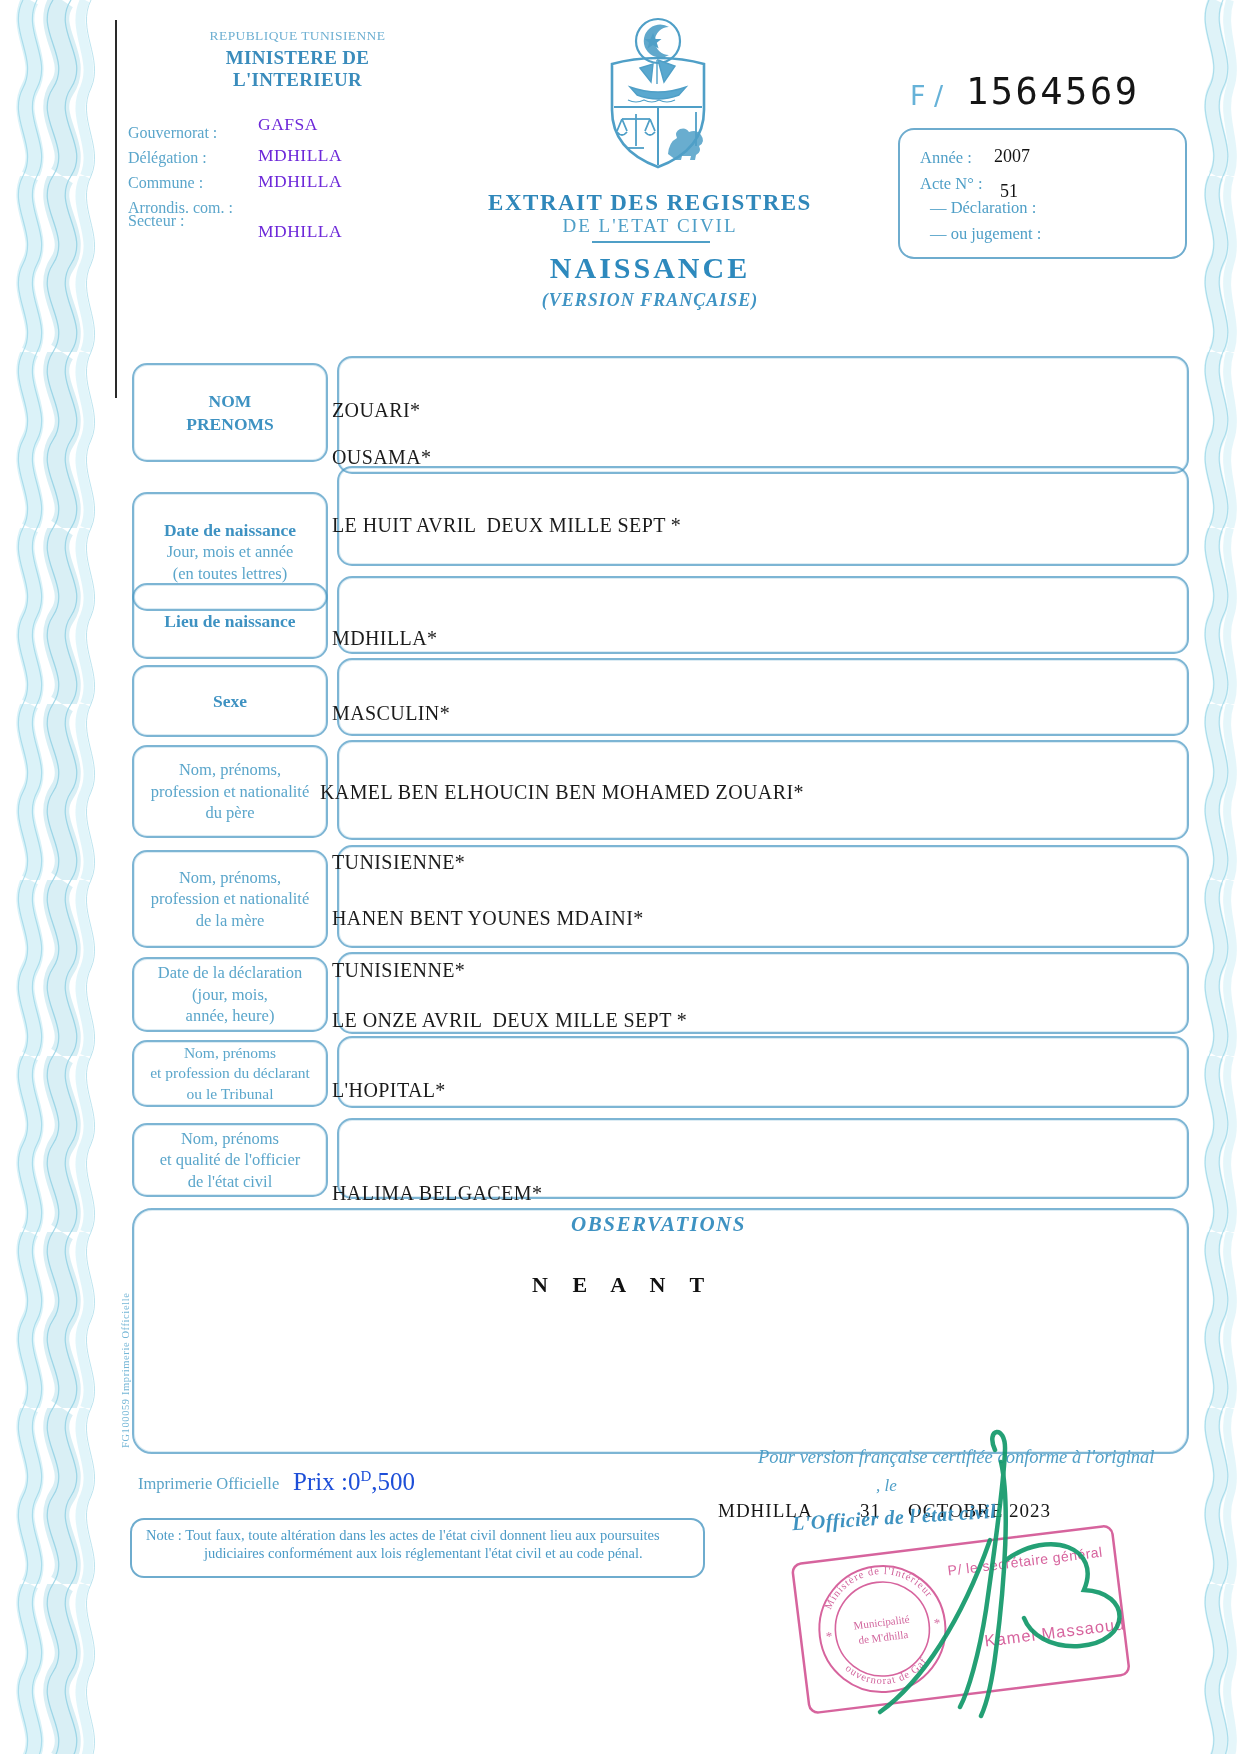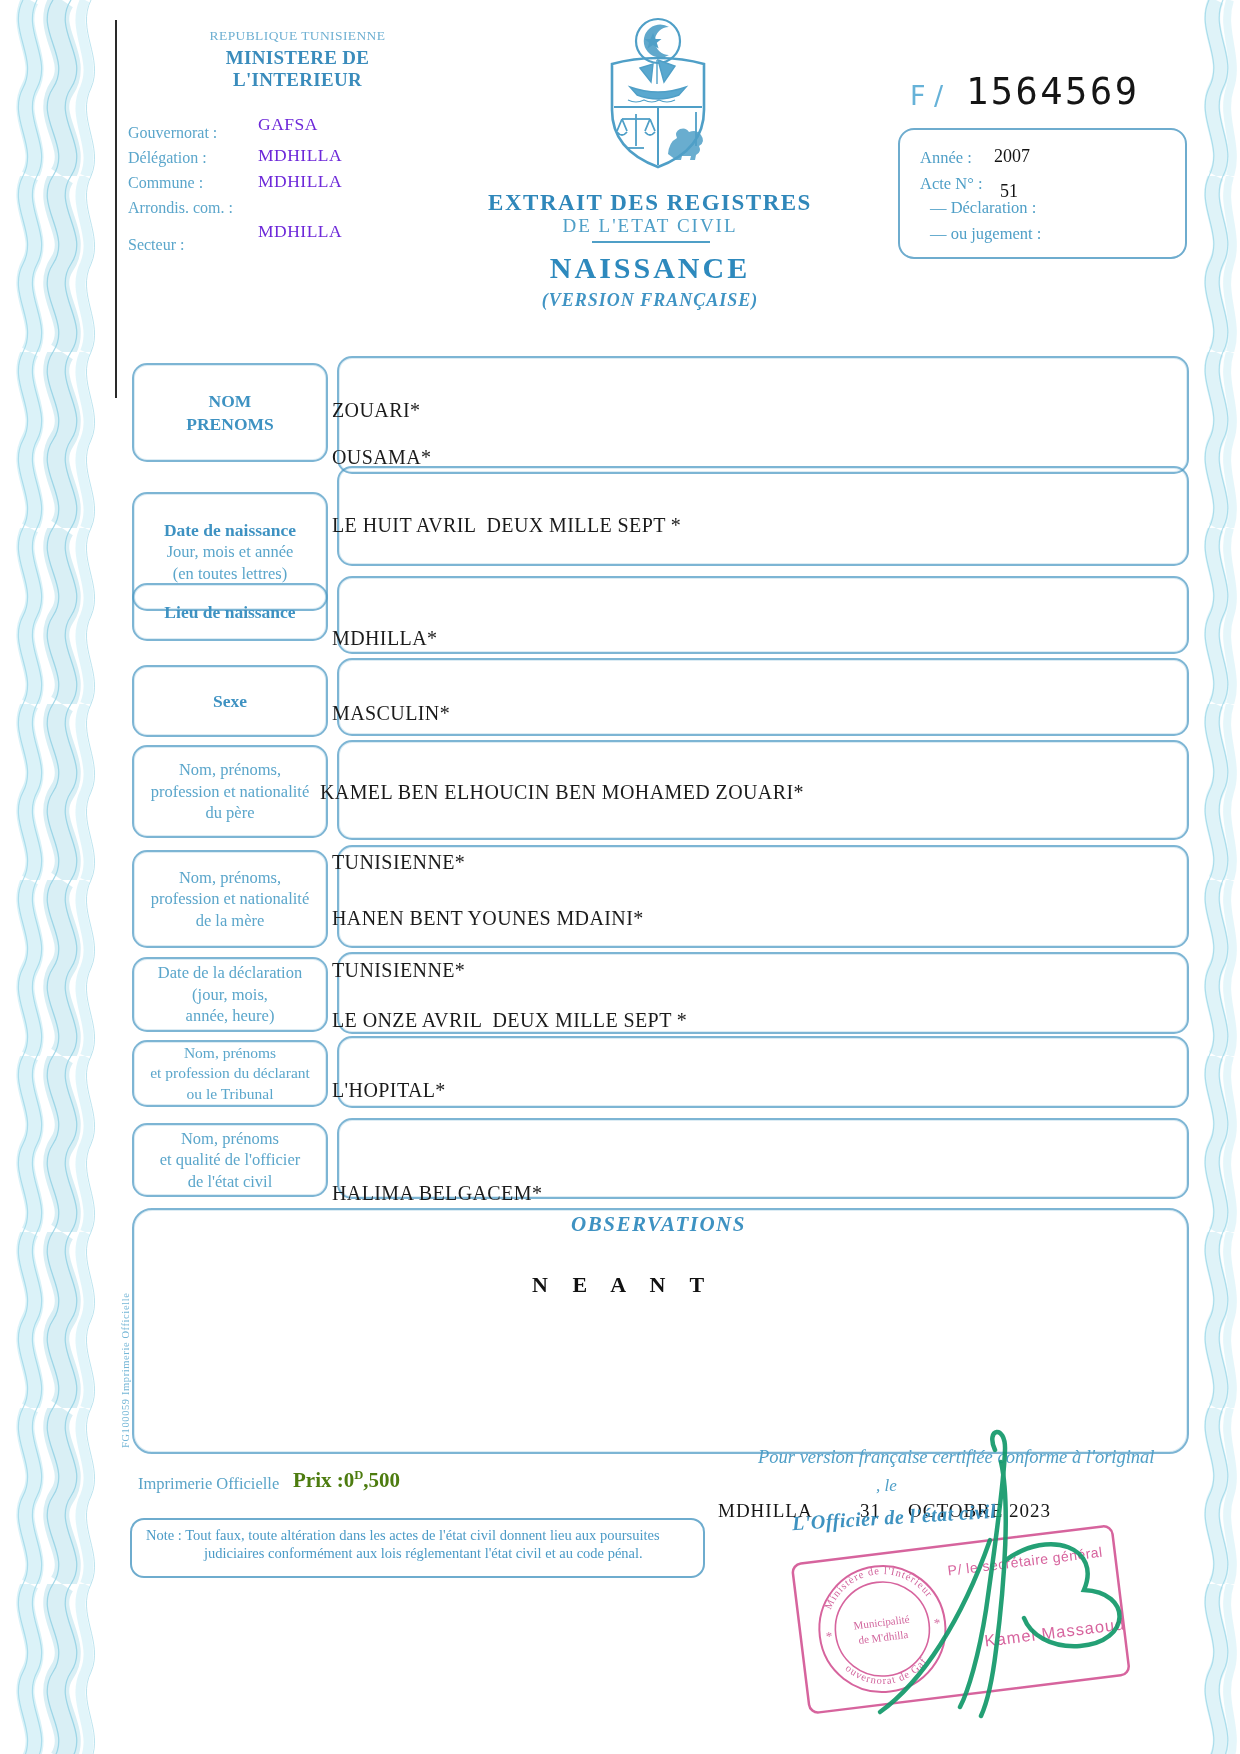--- a/index.html
+++ b/index.html
@@ -28,21 +28,21 @@
        align-items:center;padding:2px 6px;box-sizing:border-box;}
   .vbx{left:337px;width:848px;}
   .ll{line-height:1.3;text-align:center;}
   .ll.e{font-size:17.5px;font-weight:bold;color:#3e92c2;}
   .ll.s{font-size:16.5px;color:#5ba6cb;}
   .val{font-size:20px;color:#1b1b1b;letter-spacing:.4px;white-space:pre;}
   .obst{font-size:21px;font-weight:bold;font-style:italic;letter-spacing:1.5px;color:#3e92c2;}
   .neant{font-size:22px;font-weight:bold;letter-spacing:5px;word-spacing:9px;color:#111;margin-left:20px;}
   
   .impr{font-size:16.5px;color:#5aa4c8;}
-  .prix{font-size:21px;color:#4d7c0f;font-weight:bold;}
+  .prix{font-size:25px;color:#1d4ed8;}
   .prix sup{font-size:60%;}
   .cert{font-size:18.5px;font-style:italic;color:#4f9fc7;}
   .place{font-size:19px;letter-spacing:1px;color:#161616;}
   .offt{font-size:20px;font-style:italic;font-weight:bold;color:#3e92c0;letter-spacing:.5px;}
   .notebox{border:2px solid rgba(74,151,194,.8);border-radius:14px;}
   .notetxt{font-size:14.5px;color:#4a9ac6;line-height:1.22;padding:7px 12px 6px 72px;text-indent:-58px;}
   .vert{font-size:10.5px;color:#74b6d6;letter-spacing:.6px;transform:rotate(-90deg);
         transform-origin:0 0;white-space:nowrap;}
   .blackline{background:#2a2a2a;}
 </style>
@@ -84,21 +84,21 @@
   <div class="abs min c" style="left:165px;top:47px;width:265px">MINISTERE DE L'INTERIEUR</div>
 
   <div class="abs adm-l" style="left:128px;top:124px">Gouvernorat :</div>
   <div class="abs adm-v" style="left:258px;top:114px">GAFSA</div>
   <div class="abs adm-l" style="left:128px;top:149px">Délégation :</div>
   <div class="abs adm-v" style="left:258px;top:145px">MDHILLA</div>
   <div class="abs adm-l" style="left:128px;top:174px">Commune :</div>
   <div class="abs adm-v" style="left:258px;top:171px">MDHILLA</div>
   <div class="abs adm-l" style="left:128px;top:199px">Arrondis. com. :</div>
   <div class="abs adm-v" style="left:258px;top:196px"></div>
-  <div class="abs adm-l" style="left:128px;top:236px">Secteur :</div>
+  <div class="abs adm-l" style="left:128px;top:212px">Secteur :</div>
   <div class="abs adm-v" style="left:258px;top:221px">MDHILLA</div>
 
   <svg class="abs" style="left:600px;top:14px" width="116" height="160" viewBox="0 0 116 160">
     <g stroke="#4f9fc7" fill="none" stroke-width="2.2">
       <circle cx="58" cy="27" r="22"></circle>
       <path d="M69,13 A16.5,16.5 0 1 0 69,41 A13,13 0 1 1 69,13 Z" fill="#4f9fc7" stroke="none" opacity=".9"></path>
       <path d="M12,50 C40,42 76,42 104,50 L104,96 C104,126 85,143 58,153 C31,143 12,126 12,96 Z" stroke-width="2.6"></path>
       <path d="M14,93 L102,93" stroke-width="2"></path>
       <path d="M58,93 L58,151" stroke-width="2"></path>
     </g>
@@ -142,21 +142,21 @@
 
   <div class="abs fbox lbx" style="top:363px;height:99px">
     <div class="ll e">NOM</div>
     <div class="ll e">PRENOMS</div>
   </div>
   <div class="abs fbox lbx" style="top:492px;height:119px">
     <div class="ll e">Date de naissance</div>
     <div class="ll s">Jour, mois et année</div>
     <div class="ll s">(en toutes lettres)</div>
   </div>
-  <div class="abs fbox lbx" style="top:583px;height:58px">
+  <div class="abs fbox lbx" style="top:583px;height:76px">
     <div class="ll e">Lieu de naissance</div>
   </div>
   <div class="abs fbox lbx" style="top:665px;height:72px">
     <div class="ll e">Sexe</div>
   </div>
   <div class="abs fbox lbx" style="top:745px;height:93px">
     <div class="ll s">Nom, prénoms,</div>
     <div class="ll s">profession et nationalité</div>
     <div class="ll s">du père</div>
   </div>

